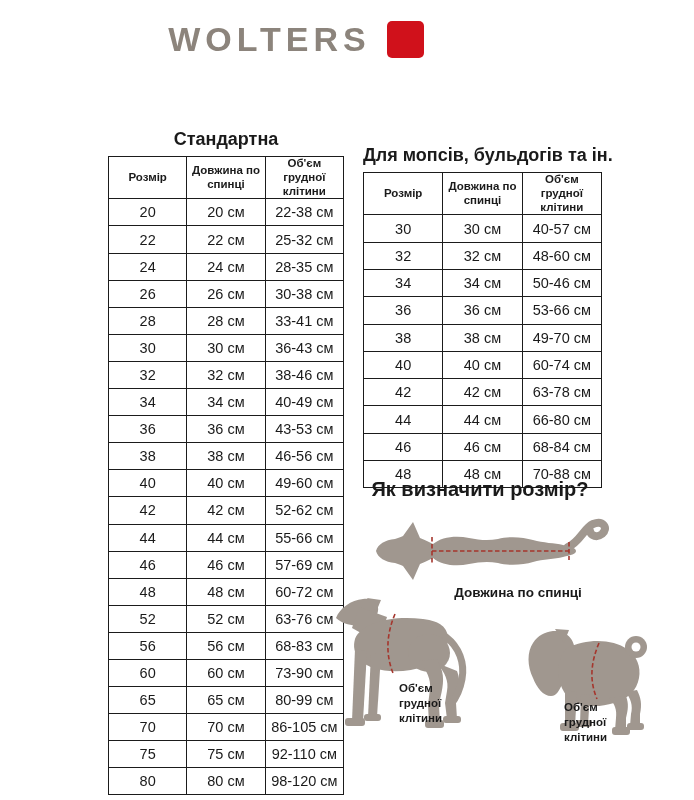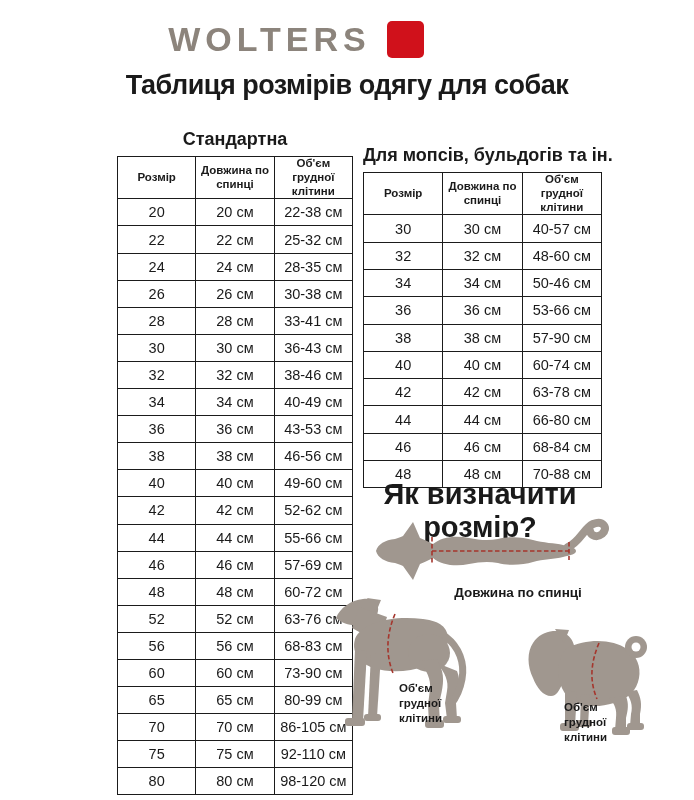--- a/index.html
+++ b/index.html
@@ -11,34 +11,34 @@
             display:flex;justify-content:center;align-items:center;gap:16px;}
   .logo-text{font-size:34px;font-weight:700;letter-spacing:5px;line-height:1;}
   .logo-square{width:37px;height:37px;border-radius:5px;}
 
   
   .page-title{position:absolute;top:70px;left:0;width:694px;text-align:center;
               font-size:27px;font-weight:700;letter-spacing:-0.5px;}
 
   
   .tablewrap{position:absolute;top:129px;}
-  .tablewrap.left{left:69px;width:236px;padding-left:48px;}
+  .tablewrap.left{left:60px;width:236px;padding-left:48px;}
   .tablewrap.right{left:363px;width:239px;margin-top:16px;}
   .table-title{text-align:center;font-size:18px;font-weight:700;margin-bottom:6px;white-space:nowrap;}
   table{border-collapse:collapse;width:100%;table-layout:fixed;}
   th,td{border:1.5px solid #1b1b1b;text-align:center;vertical-align:middle;padding:0 2px;}
   th{height:29px;font-size:11.5px;font-weight:700;line-height:1.2;}
   td{font-size:14.5px;font-weight:400;}
   .left  td{height:26.1px;}
   .right td{height:26.3px;}
   tr.bold td{font-weight:400;}
 
   
   .guide-title{position:absolute;left:355px;top:478px;width:250px;text-align:center;
-               font-size:29px;font-weight:700;}
+               font-size:20px;font-weight:700;}
   .sil{fill:var(--sil,#a0978f);}
   .sil-stroke{stroke:var(--sil,#a0978f);fill:none;}
   .dash{stroke:var(--dash,#a5362d);fill:none;stroke-width:1.6;stroke-dasharray:4.5 2.5;}
   .dog-svg{position:absolute;}
   #topdog{left:372px;top:512px;width:245px;height:78px;}
   #sidedog{left:333px;top:597px;width:162px;height:141px;}
   #bulldog{left:523px;top:626px;width:135px;height:112px;}
   .measure-label{position:absolute;font-weight:700;}
   #backlen-label{left:433px;top:585px;width:170px;text-align:center;font-size:13.5px;}
   .chest-label{font-size:11.5px;line-height:1.3;white-space:pre-line;}
@@ -48,21 +48,20 @@
 </head>
 <body>
 
 <div class="page">
 
   <div class="logo-row">
     <span class="logo-text" style="color: rgb(140, 132, 124);">WOLTERS</span>
     <span class="logo-square" style="background-color: rgb(208, 17, 27);"></span>
   </div>
 
-  <div class="page-title">Таблиця розмірів одягу для собак</div>
 
   <div class="tablewrap left">
     <div class="table-title">Стандартна</div>
     <table>
       <thead>
           <tr>
             <th>Розмір</th>
             <th>Довжина по спинці</th>
             <th>Об'єм грудної клітини</th>
           </tr>
@@ -209,21 +208,21 @@
             <td>50-46 см</td>
           </tr>
           <tr>
             <td>36</td>
             <td>36 см</td>
             <td>53-66 см</td>
           </tr>
           <tr>
             <td>38</td>
             <td>38 см</td>
-            <td>57-90 см</td>
+            <td>49-70 см</td>
           </tr>
           <tr>
             <td>40</td>
             <td>40 см</td>
             <td>60-74 см</td>
           </tr>
           <tr>
             <td>42</td>
             <td>42 см</td>
             <td>63-78 см</td>

